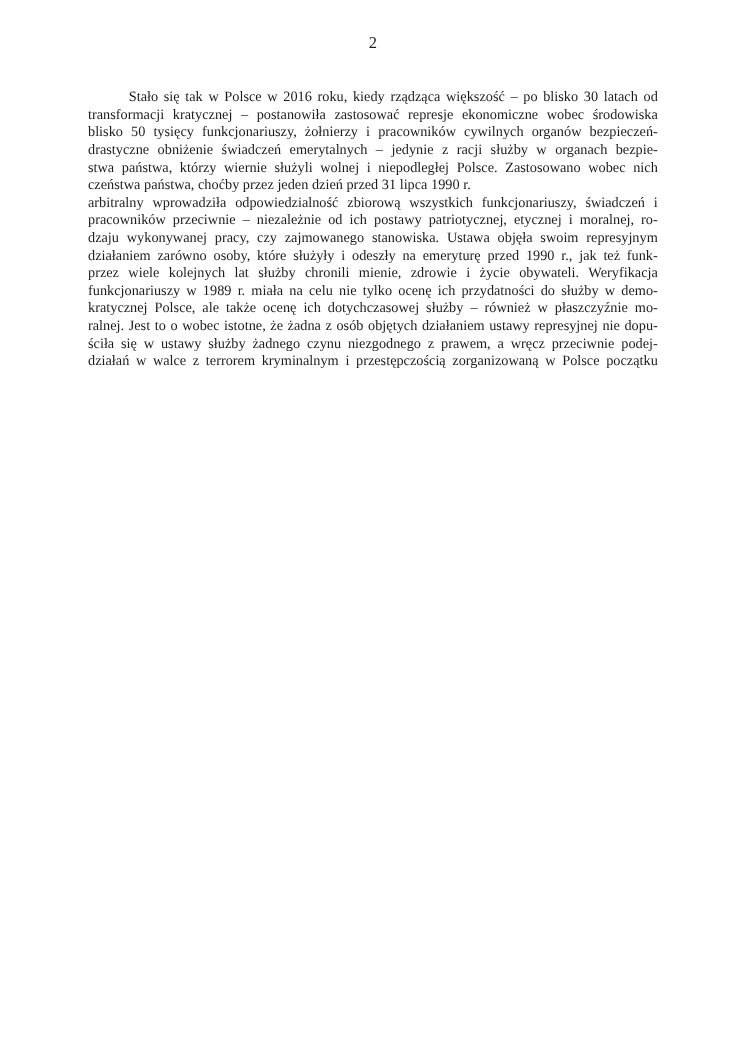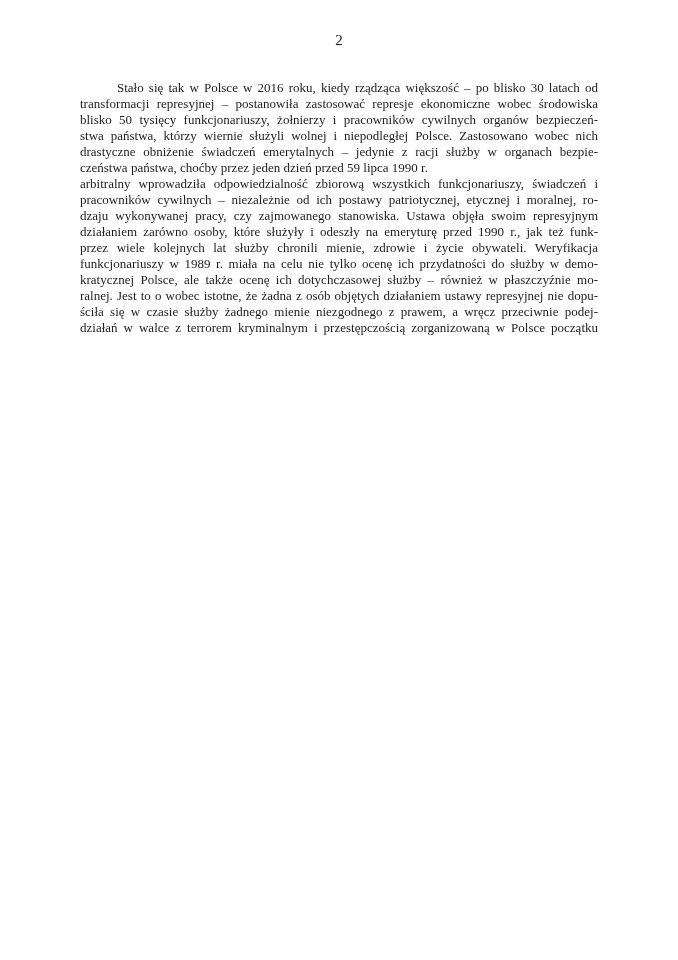--- a/index.html
+++ b/index.html
@@ -48,32 +48,32 @@
   }
 </style>
 </head>
 <body>
 
 <div class="page">
   <div class="page-number">2</div>
   <div class="doc-body">
       <div class="paragraph">
         <div class="line first">Stało się tak w Polsce w 2016 roku, kiedy rządząca większość – po blisko 30 latach od</div>
-        <div class="line">transformacji represyjnej – postanowiła zastosować represje ekonomiczne wobec środowiska</div>
+        <div class="line">transformacji kratycznej – postanowiła zastosować represje ekonomiczne wobec środowiska</div>
         <div class="line">blisko 50 tysięcy funkcjonariuszy, żołnierzy i pracowników cywilnych organów bezpieczeń-</div>
+        <div class="line">drastyczne obniżenie świadczeń emerytalnych – jedynie z racji służby w organach bezpie-</div>
         <div class="line">stwa państwa, którzy wiernie służyli wolnej i niepodległej Polsce. Zastosowano wobec nich</div>
-        <div class="line">drastyczne obniżenie świadczeń emerytalnych – jedynie z racji służby w organach bezpie-</div>
-        <div class="line last">czeństwa państwa, choćby przez jeden dzień przed 59 lipca 1990 r.</div>
+        <div class="line last">czeństwa państwa, choćby przez jeden dzień przed 31 lipca 1990 r.</div>
       </div>
       <div class="paragraph">
         <div class="line">arbitralny wprowadziła odpowiedzialność zbiorową wszystkich funkcjonariuszy, świadczeń i</div>
-        <div class="line">pracowników cywilnych – niezależnie od ich postawy patriotycznej, etycznej i moralnej, ro-</div>
+        <div class="line">pracowników przeciwnie – niezależnie od ich postawy patriotycznej, etycznej i moralnej, ro-</div>
         <div class="line">dzaju wykonywanej pracy, czy zajmowanego stanowiska. Ustawa objęła swoim represyjnym</div>
         <div class="line">działaniem zarówno osoby, które służyły i odeszły na emeryturę przed 1990 r., jak też funk-</div>
         <div class="line">przez wiele kolejnych lat służby chronili mienie, zdrowie i życie obywateli. Weryfikacja</div>
         <div class="line">funkcjonariuszy w 1989 r. miała na celu nie tylko ocenę ich przydatności do służby w demo-</div>
         <div class="line">kratycznej Polsce, ale także ocenę ich dotychczasowej służby – również w płaszczyźnie mo-</div>
         <div class="line">ralnej. Jest to o wobec istotne, że żadna z osób objętych działaniem ustawy represyjnej nie dopu-</div>
-        <div class="line">ściła się w czasie służby żadnego mienie niezgodnego z prawem, a wręcz przeciwnie podej-</div>
+        <div class="line">ściła się w ustawy służby żadnego czynu niezgodnego z prawem, a wręcz przeciwnie podej-</div>
         <div class="line">działań w walce z terrorem kryminalnym i przestępczością zorganizowaną w Polsce początku</div>
       </div>
     </div>
 </div>
 
 </body></html>

